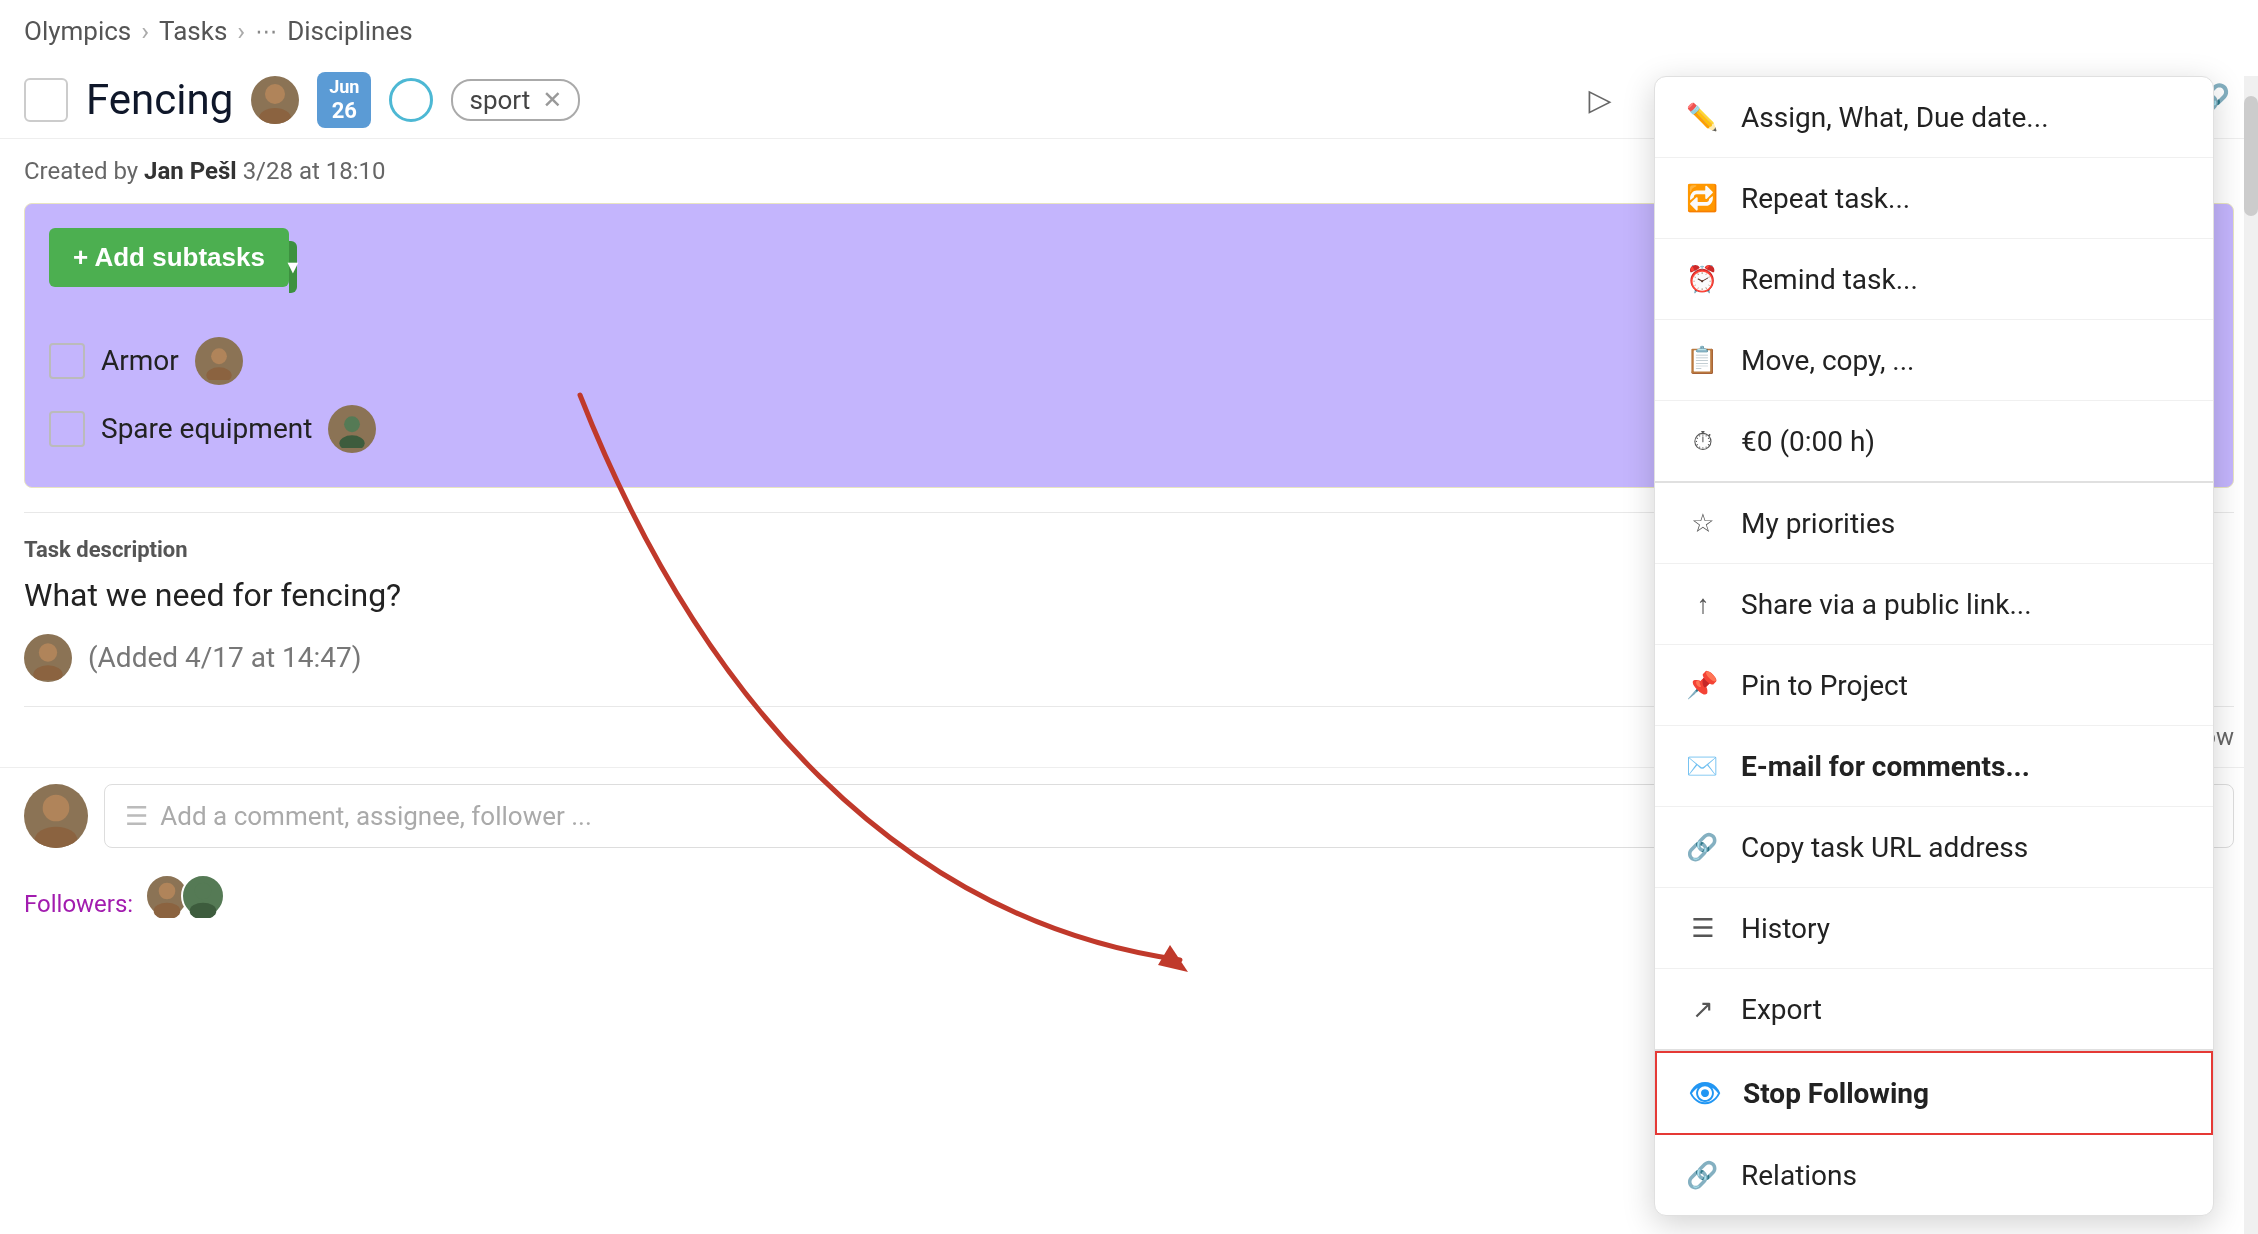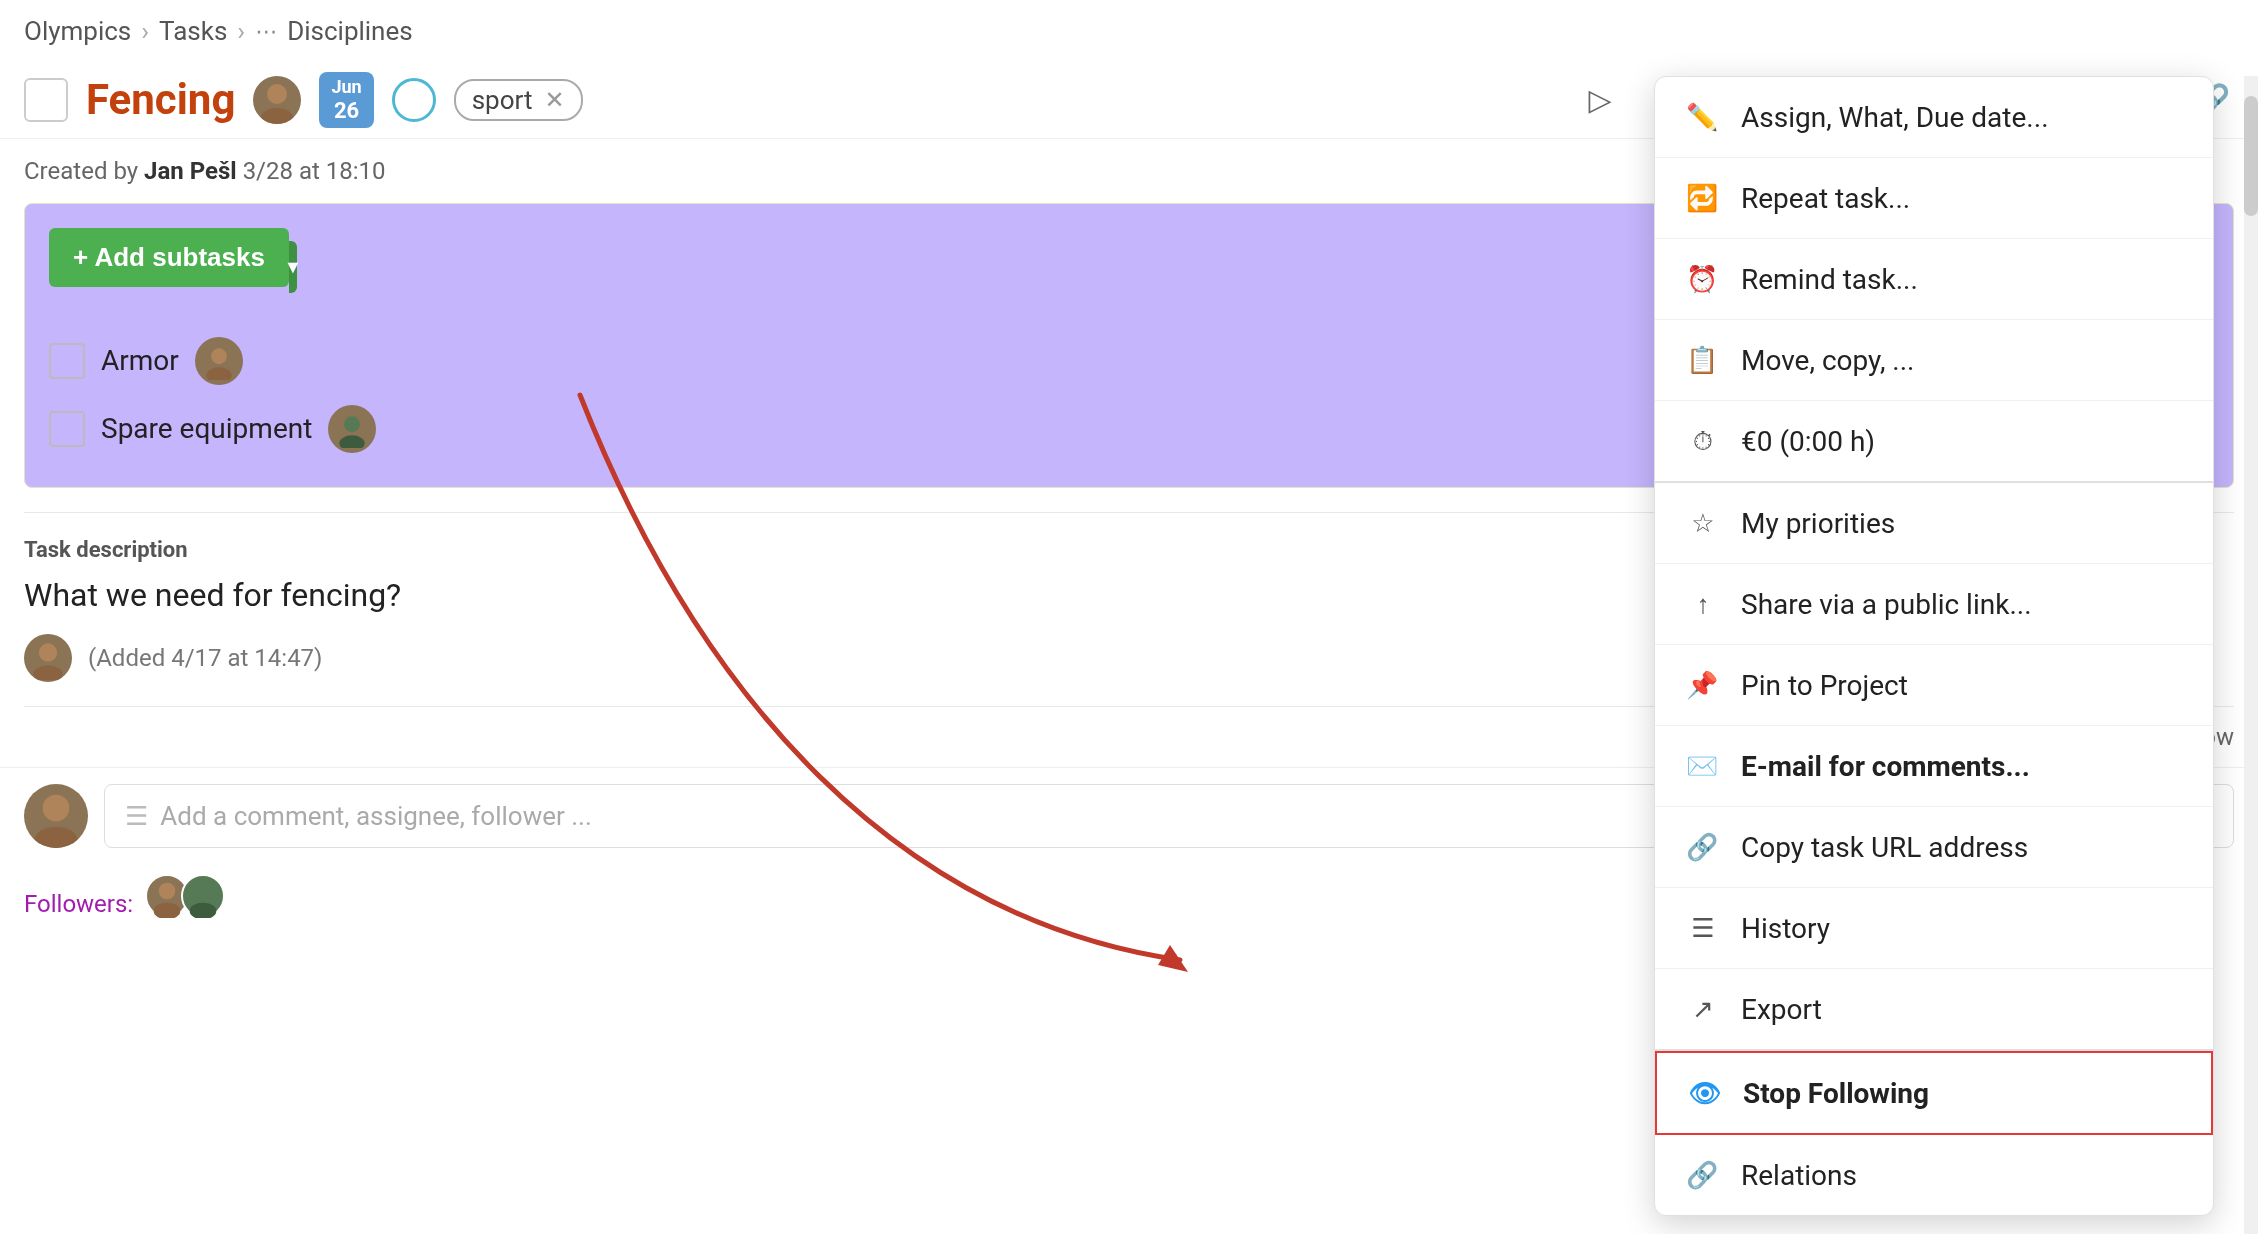--- a/index.html
+++ b/index.html
@@ -35,22 +35,22 @@
     }
     .checkbox-outer {
       width: 44px; height: 44px;
       border: 2px solid #ccc;
       border-radius: 6px;
       display: flex; align-items: center; justify-content: center;
       flex-shrink: 0;
     }
     .task-title {
       font-size: 42px;
-      font-weight: 700;
-      color: #c2410c;
+      font-weight: 400;
+      color: #0f172a;
     }
     .avatar-sm {
       width: 48px; height: 48px;
       border-radius: 50%;
       background: #8b7355;
       display: flex; align-items: center; justify-content: center;
       color: #fff;
       font-size: 20px;
       overflow: hidden;
       flex-shrink: 0;
@@ -160,21 +160,21 @@
     }
     .desc-text {
       font-size: 32px;
       color: #222;
       margin-bottom: 20px;
     }
     .comment-row {
       display: flex;
       align-items: center;
       gap: 16px;
-      font-size: 24px;
+      font-size: 28px;
       color: #777;
     }
 
     
     .divider { border: none; border-top: 1px solid #e8e8e8; margin: 0 24px; }
 
     
     .latest-row {
       padding: 16px 24px;
       font-size: 24px;

